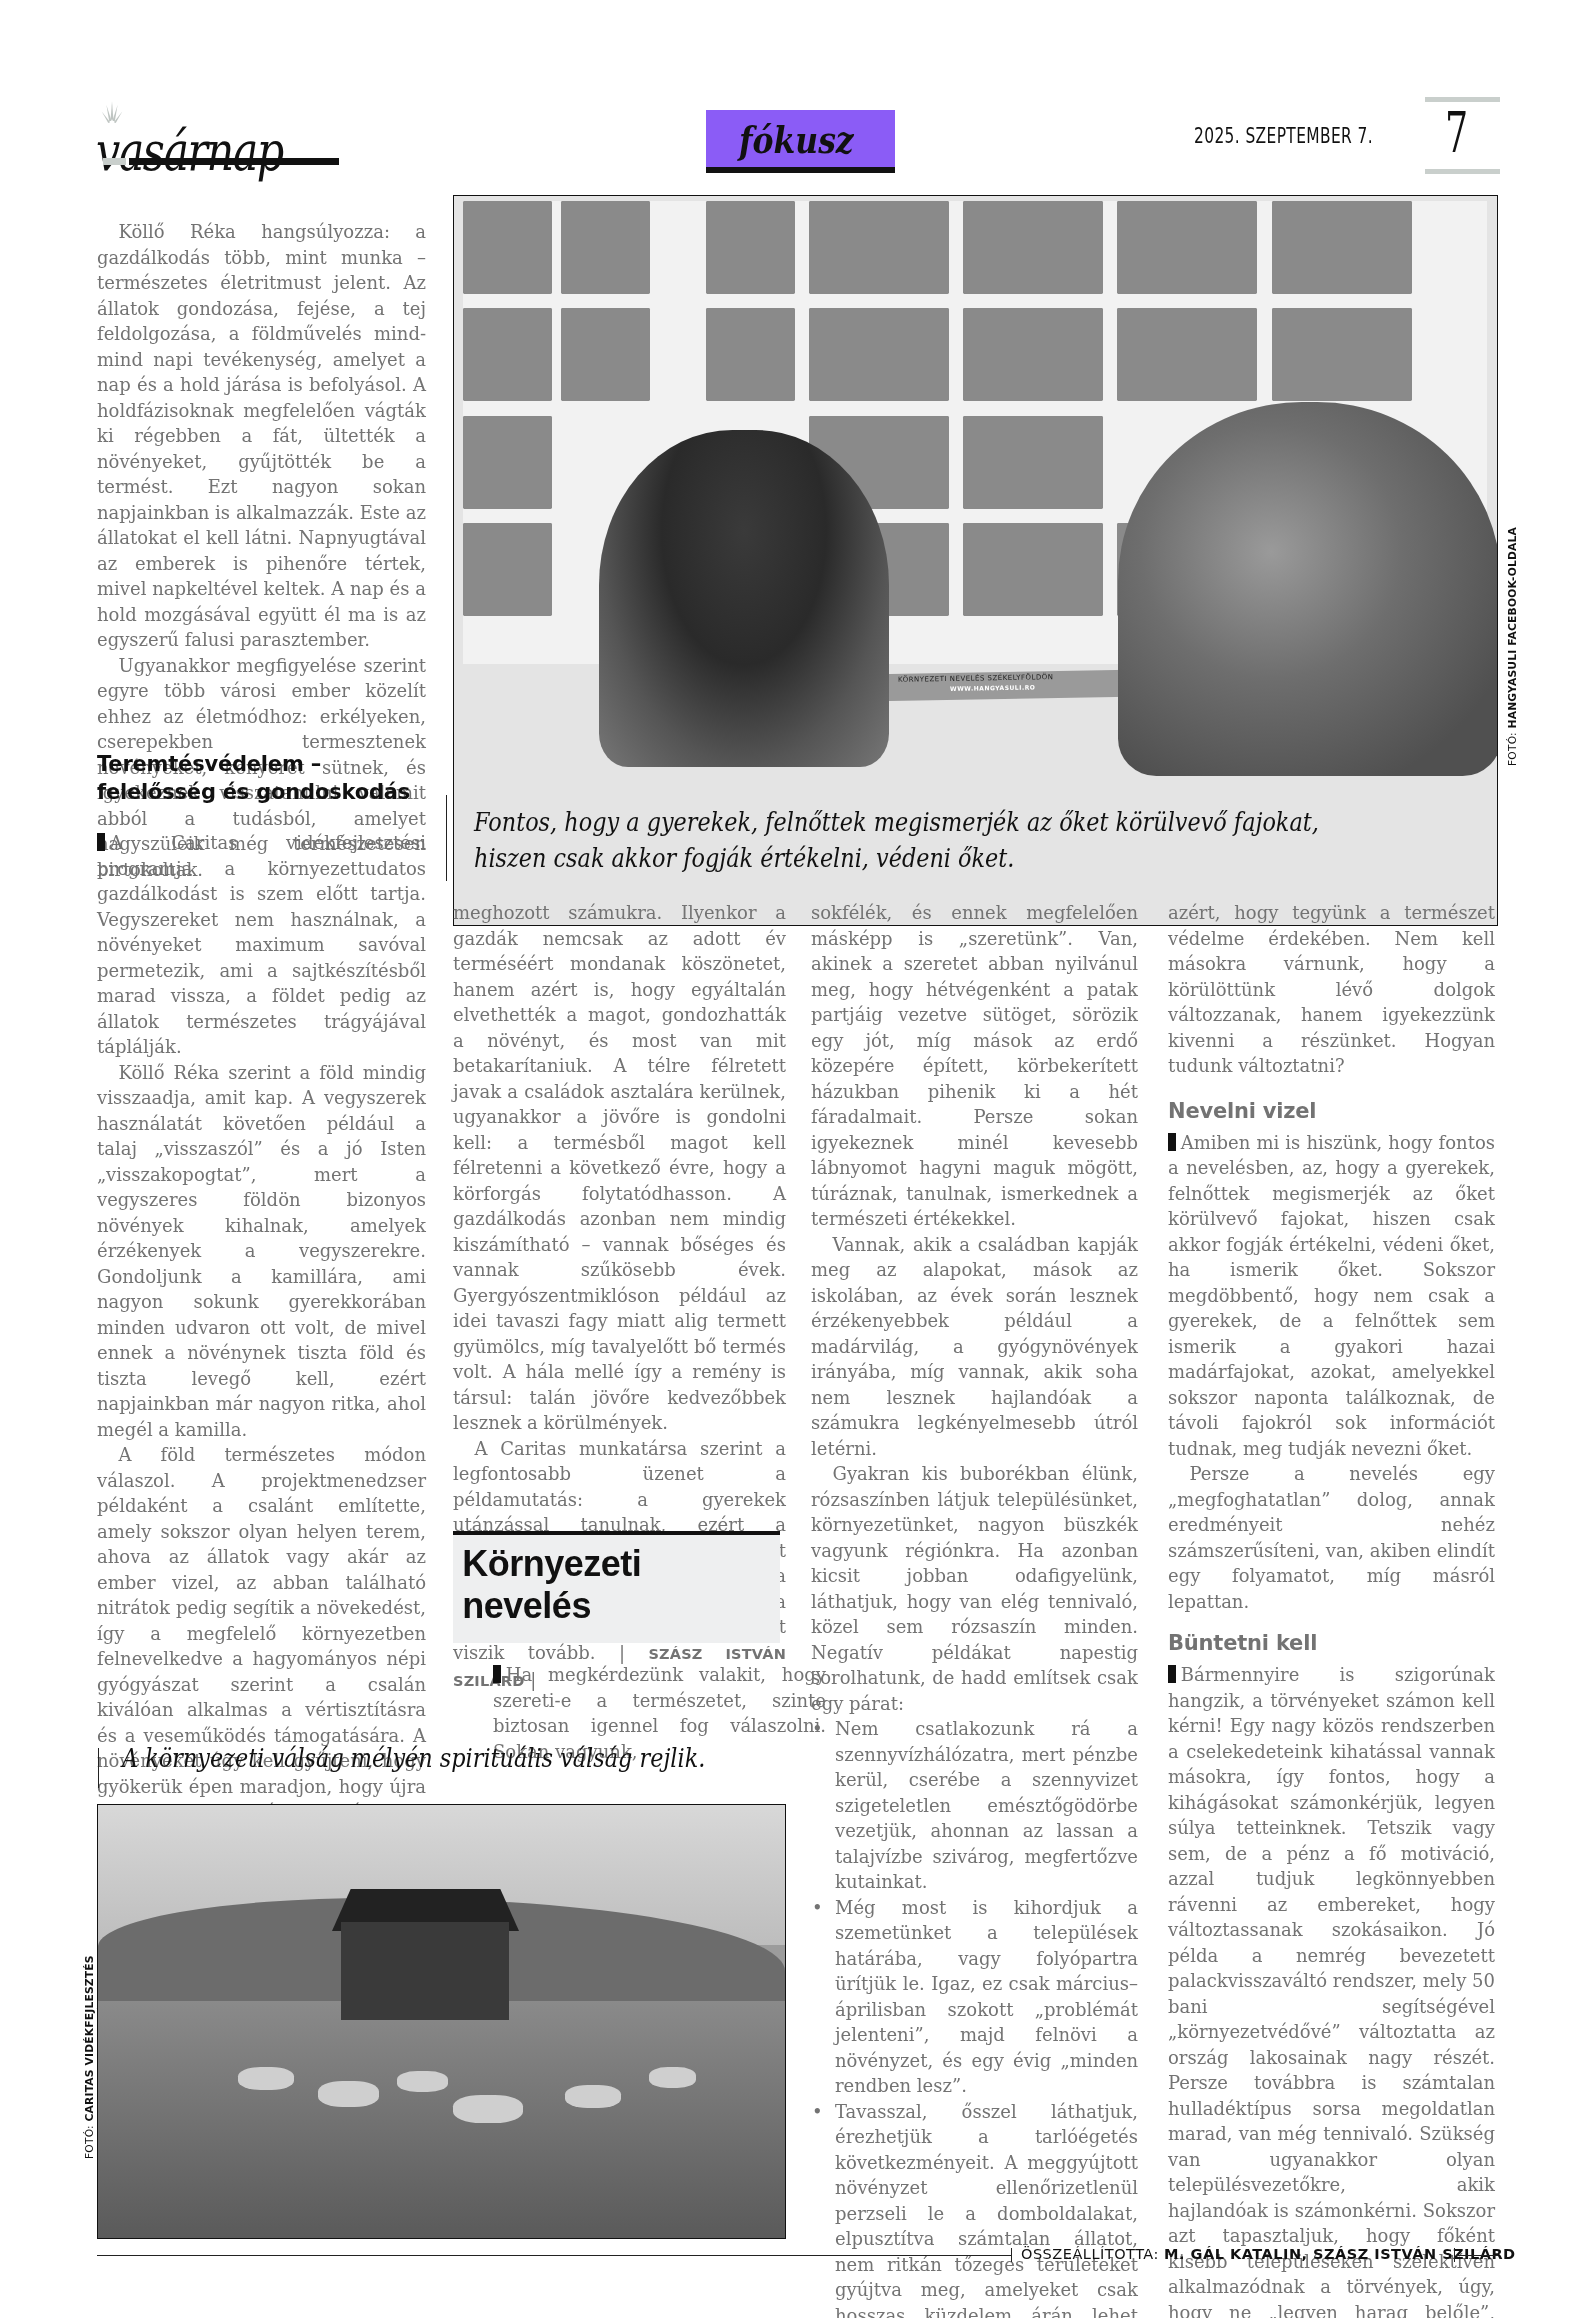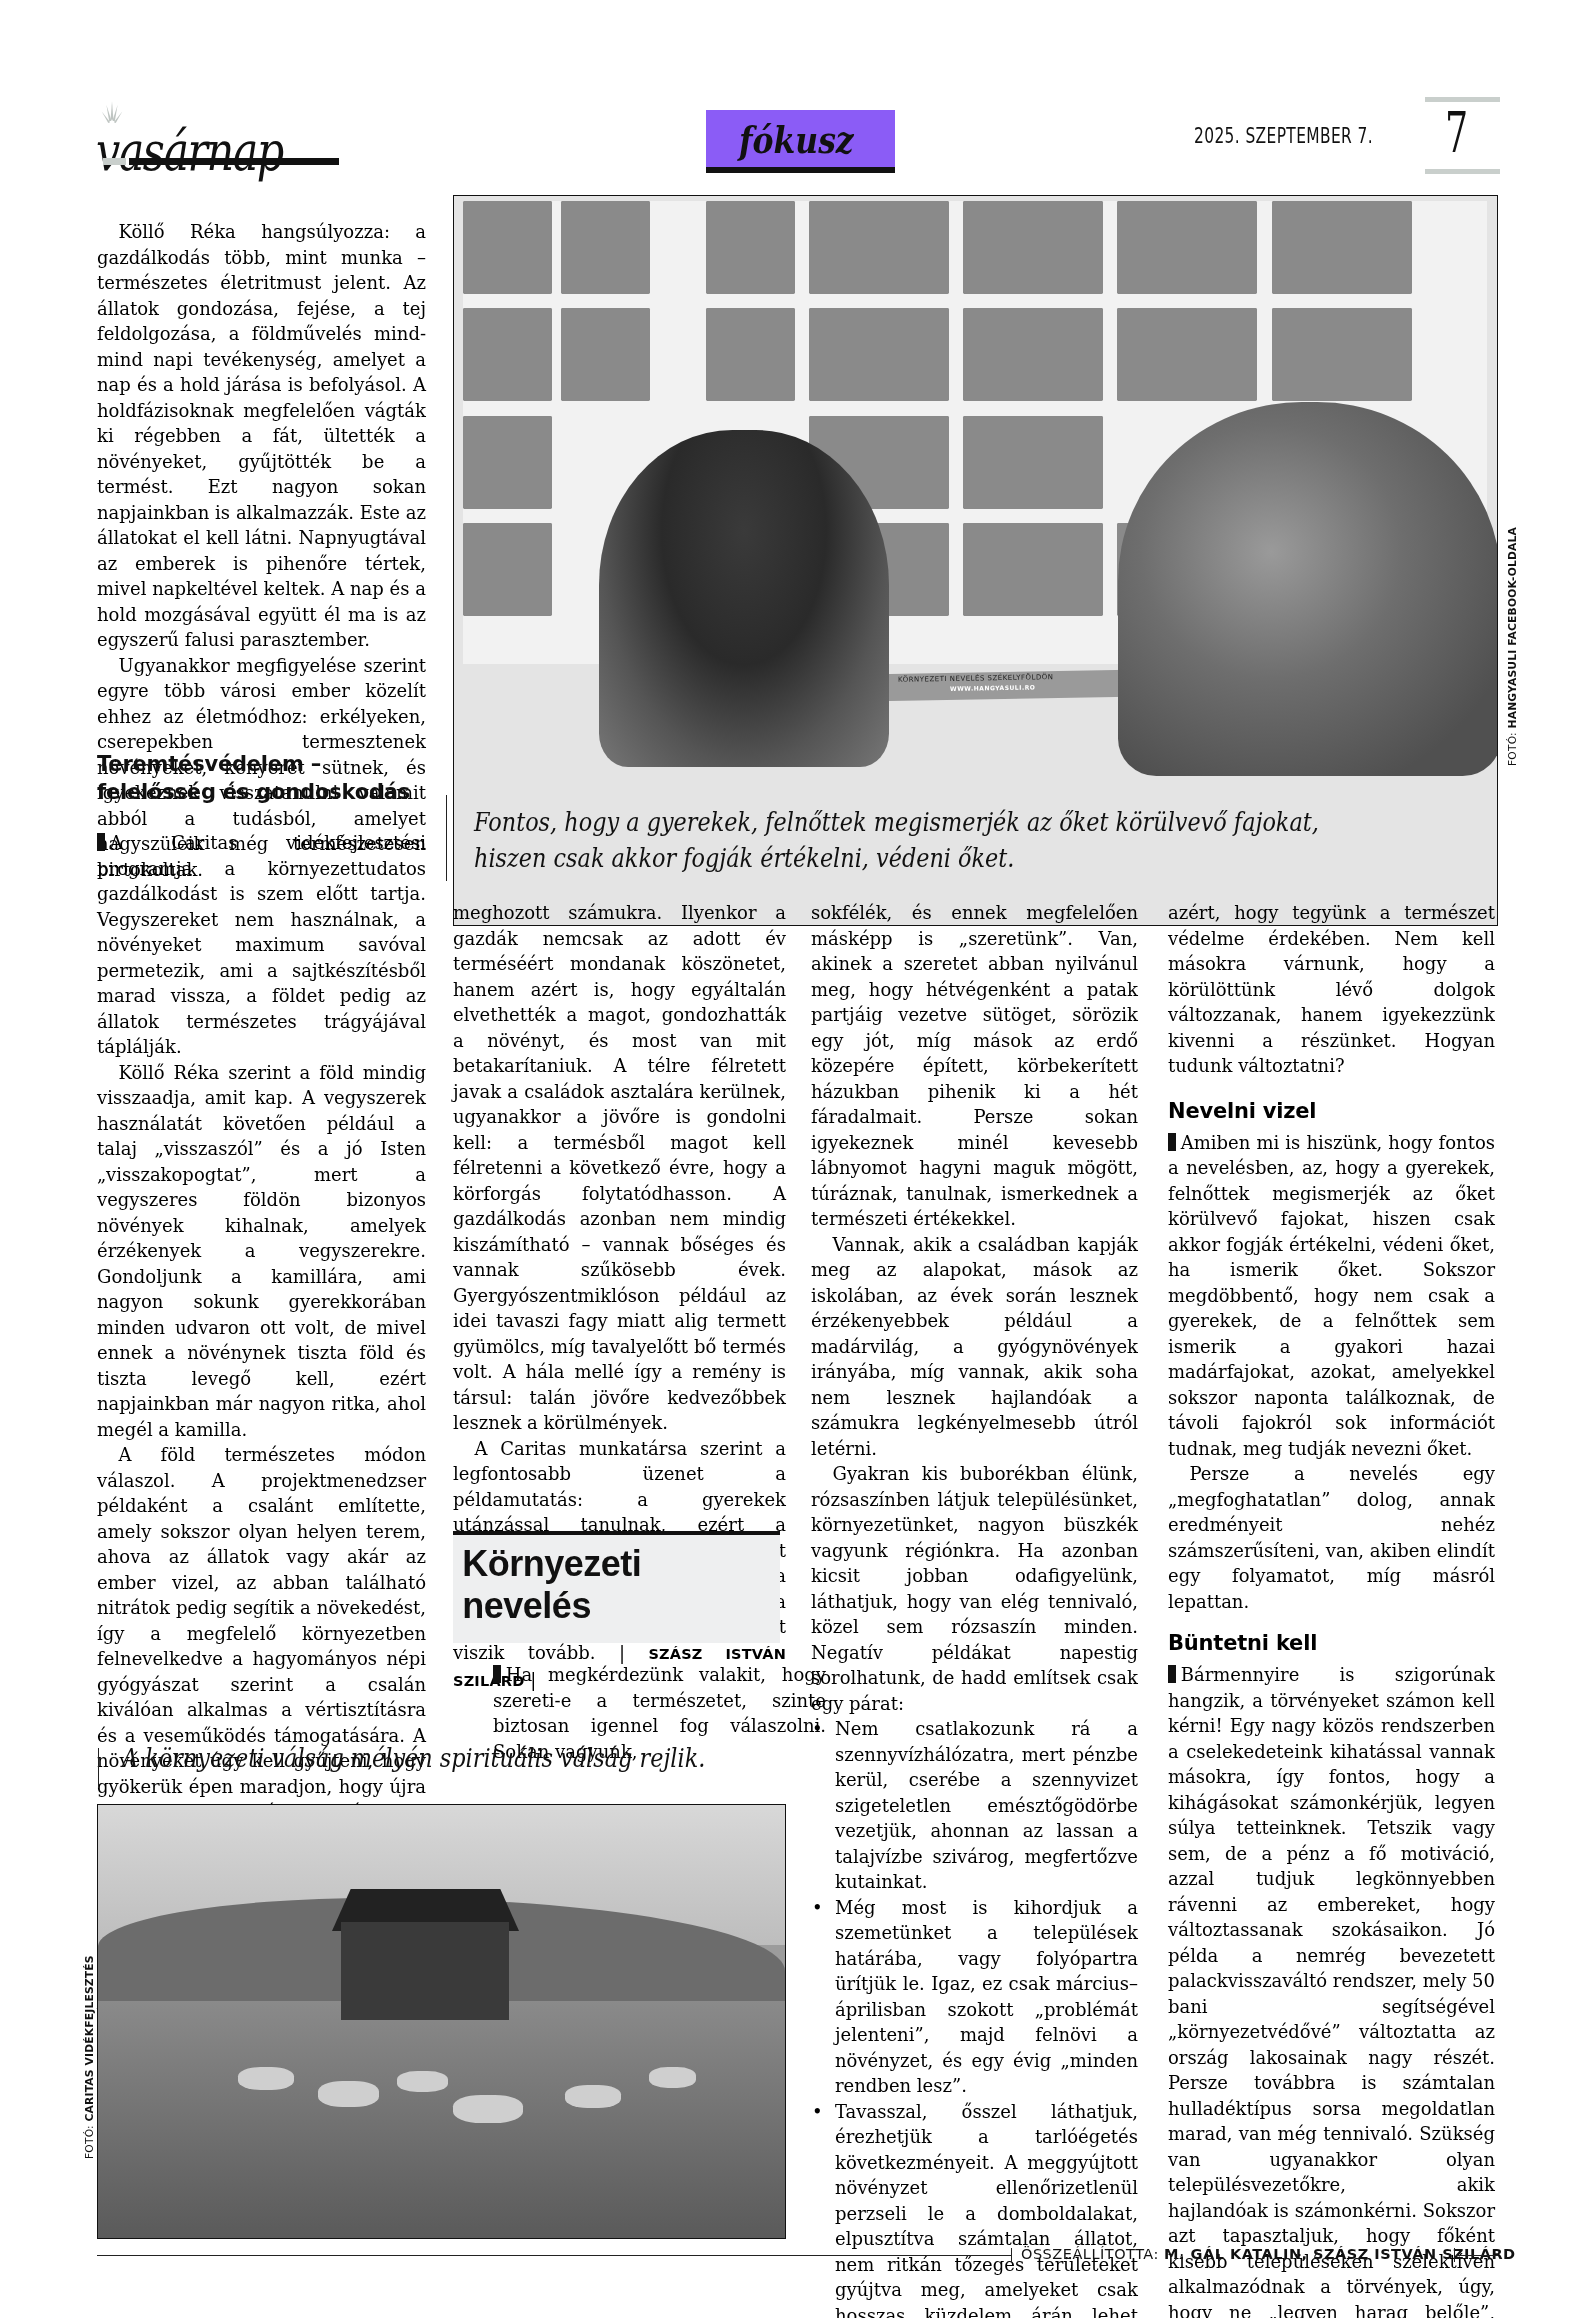--- a/index.html
+++ b/index.html
@@ -20,21 +20,21 @@
   .section-tab .bar { position: absolute; left: 0; bottom: 0; width: 100%; height: 6.5px; background: #111; }
 
   .date { left: 1194px; top: 124px; font-family: "DejaVu Sans", sans-serif; font-size: 20.6px; transform: scaleX(0.75); transform-origin: left top; letter-spacing: 0.5px; }
 
   .page-num { left: 1425px; top: 97px; width: 75px; height: 77px; }
   .page-num .top-bar, .page-num .bot-bar { position: absolute; left: 0; width: 75px; height: 4.7px; background: #c9cfcc; }
   .page-num .top-bar { top: 0; } .page-num .bot-bar { bottom: 0; }
   .page-num .num { position: absolute; left: 19.6px; top: 8.4px; font-family: "DejaVu Serif", serif; font-size: 56px; transform: scaleX(0.65); transform-origin: left top; line-height: 1; }
 
   
-  .col { font-family: "DejaVu Serif", serif; font-size: 18px; line-height: 25.5px; text-align: justify; hyphens: manual; color: #000000; }
+  .col { font-family: "DejaVu Serif", serif; font-size: 18px; line-height: 25.5px; text-align: justify; hyphens: manual; color: #737373; }
   .col p { text-indent: 0; }
   .col p.ind { text-indent: 21.5px; }
   .col .lead-mark { display: inline-block; width: 8px; height: 18px; background: #111; vertical-align: -1.9px; margin-right: 4.7px; }
   .col ul { list-style: none; }
   .col ul li { position: relative; padding-left: 24px; }
   .col ul li .bullet { position: absolute; left: 0.9px; top: 0; }
   .byline { font-family: "DejaVu Sans", sans-serif; font-weight: bold; font-size: 14.5px; letter-spacing: 0.2px; }
 
   .col1a { left: 97px; top: 219px; width: 329px; }
   .subhead { font-family: "DejaVu Sans", sans-serif; font-weight: bold; font-size: 21px; line-height: 28px; letter-spacing: -0.2px; }

